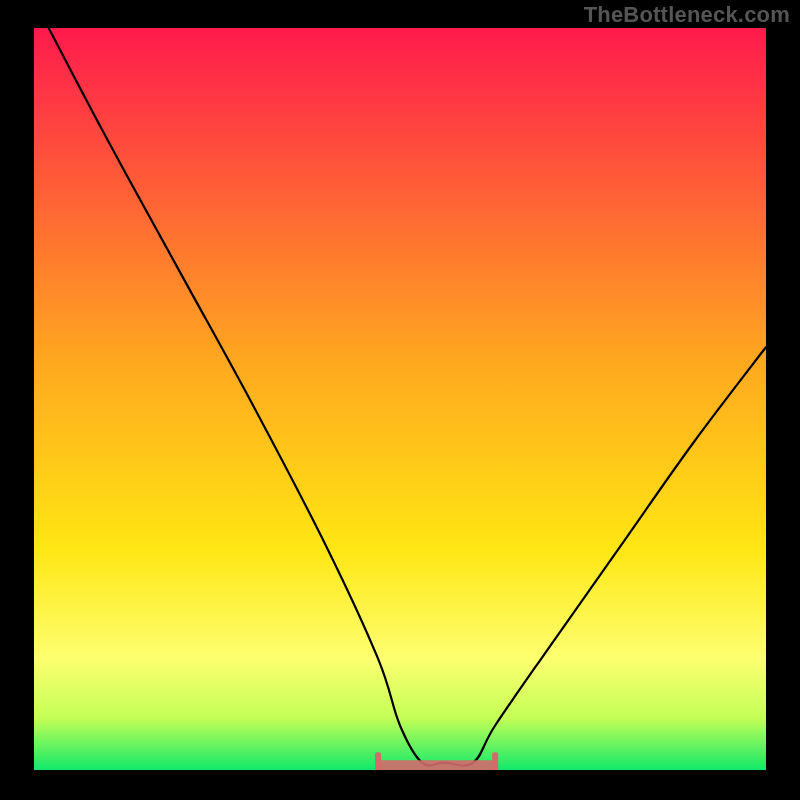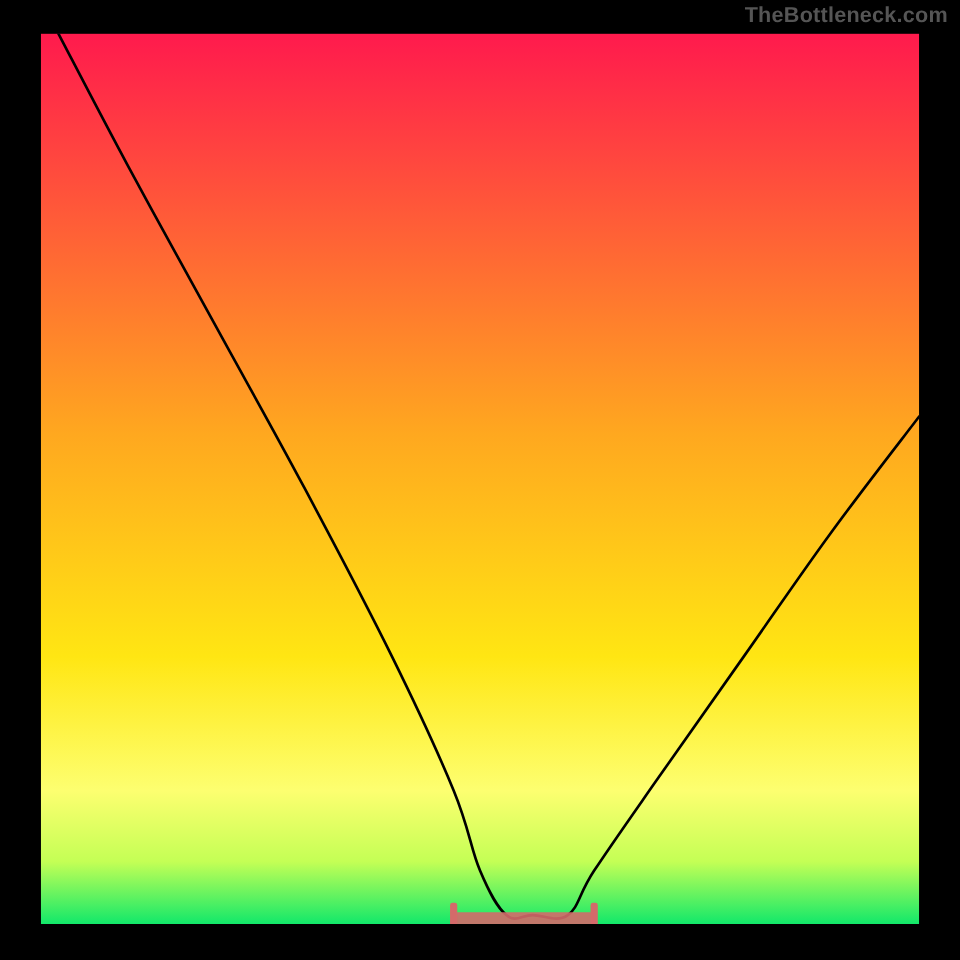--- a/index.html
+++ b/index.html
@@ -15,21 +15,21 @@
     position: relative;
     width: 800px;
     height: 800px;
     background: #000;
   }
   .watermark {
     position: absolute;
     top: 2px;
     right: 10px;
     color: #555;
-    font-size: 18px;
+    font-size: 22px;
     font-weight: 600;
     letter-spacing: 0.2px;
     z-index: 10;
   }
   .plot-wrap {
     position: absolute;
     left: 34px;
     top: 28px;
     width: 732px;
     height: 742px;

